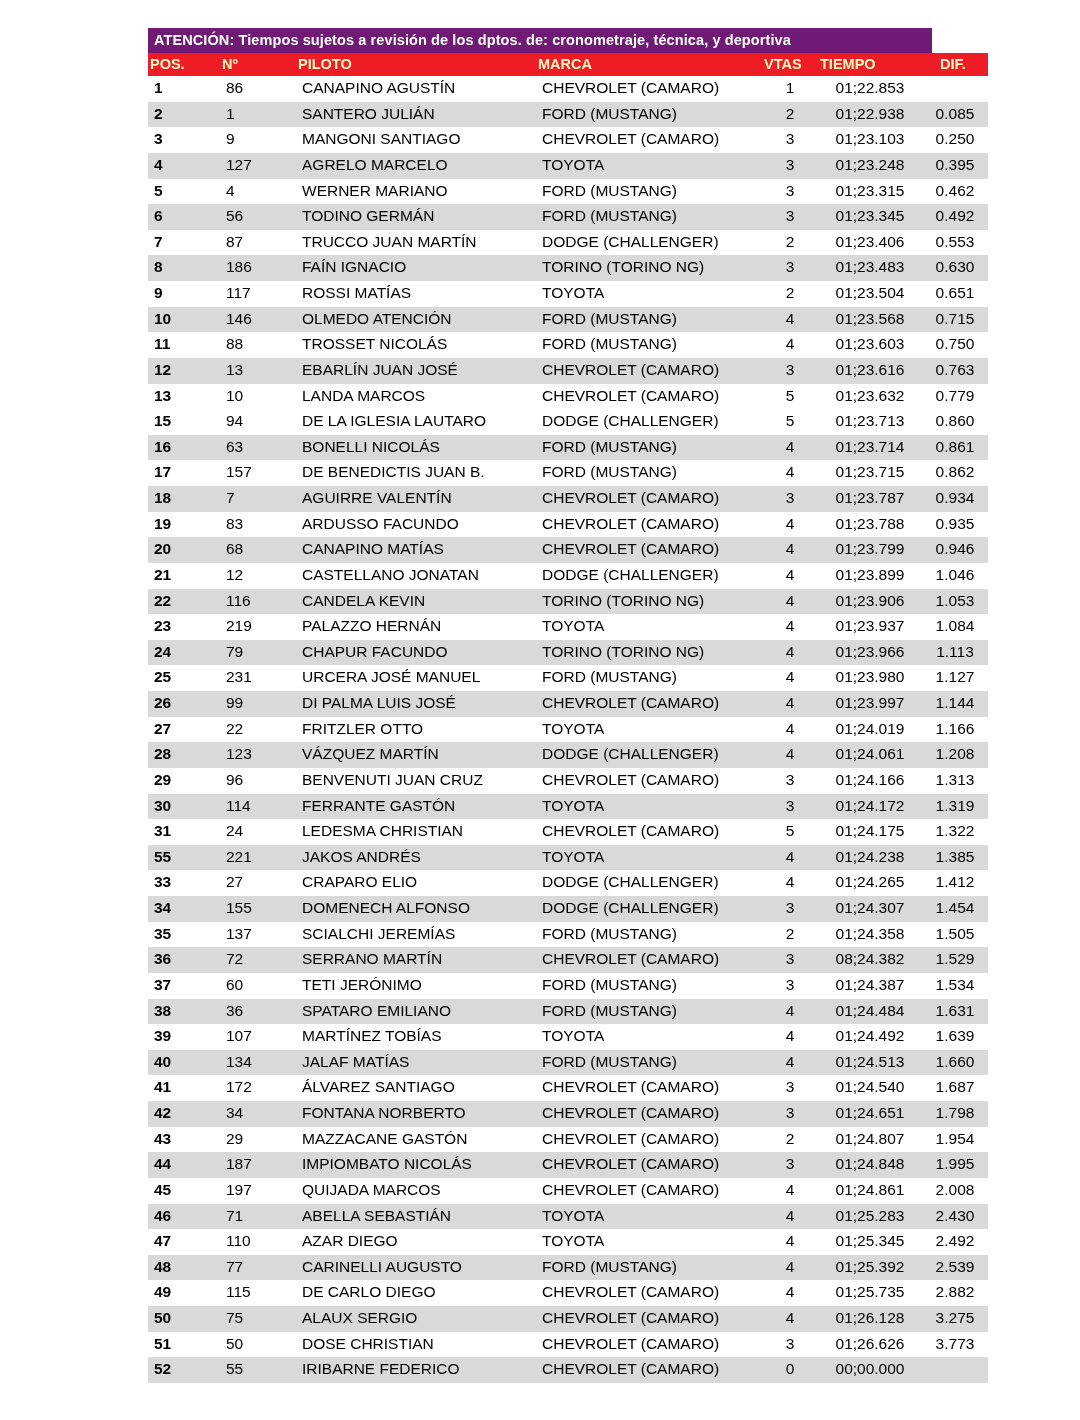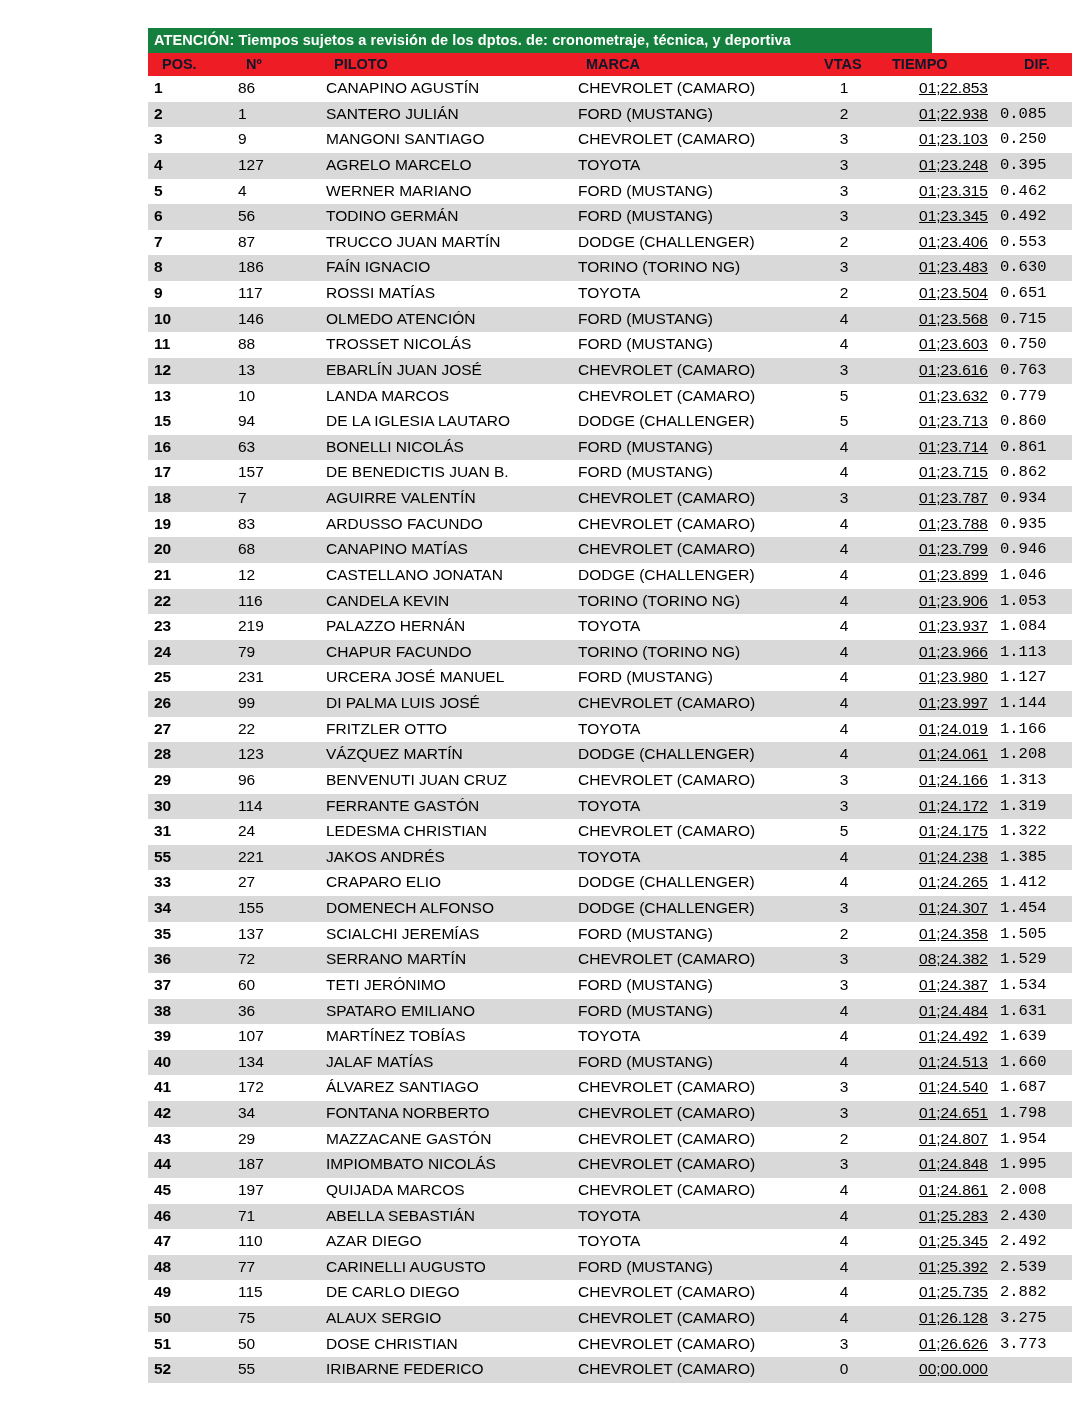--- a/index.html
+++ b/index.html
@@ -14,41 +14,41 @@
     color: #000000;
     position: relative;
   }
   .sheet {
     position: absolute;
     left: 148px;
     top: 28px;
     width: 784px;
   }
   .notice {
-    background: #15803d;
+    background: #701a75;
     color: #ffffff;
     font-weight: bold;
     font-size: 14.5px;
     padding: 4px 6px 5px 6px;
     letter-spacing: 0.1px;
     white-space: nowrap;
   }
   table.results {
     border-collapse: collapse;
     width: 784px;
     table-layout: fixed;
     font-size: 15px;
   }
   table.results thead th {
     background: #ee1c25;
-    color: #0f172a;
+    color: #fef9c3;
     font-weight: bold;
     font-size: 14.5px;
     text-align: left;
-    padding: 3px 6px 4px 14px;
+    padding: 3px 6px 4px 2px;
     border: none;
     white-space: nowrap;
   }
   th.c-pos { width: 64px; }
   th.c-num { width: 68px; }
   th.c-pil { width: 232px; }
   th.c-mar { width: 218px; }
   th.c-vta { width: 48px; text-align: left; }
   th.c-tie { width: 96px; }
   th.c-dif { width: 58px; text-align: center !important; }
@@ -57,22 +57,22 @@
     padding: 1px 6px 2px 6px;
     font-size: 15.5px;
     white-space: nowrap;
     overflow: hidden;
     line-height: 1.46;
   }
   tbody tr.odd td { background: #ffffff; }
   tbody tr.even td { background: #d9d9d9; }
   td.pos { font-weight: bold; }
   td.vtas { text-align: center; }
-  td.tiempo { text-align: right; text-decoration: underline; }
-  td.dif { text-align: left; font-family: Liberation Mono, monospace; }
+  td.tiempo { text-align: center; }
+  td.dif { text-align: center; }
 </style>
 </head>
 <body>
 
 <div class="sheet">
 
   <div class="notice">ATENCIÓN: Tiempos sujetos a revisión de los dptos. de: cronometraje, técnica, y deportiva</div>
 
   <table class="results">
     <thead>

